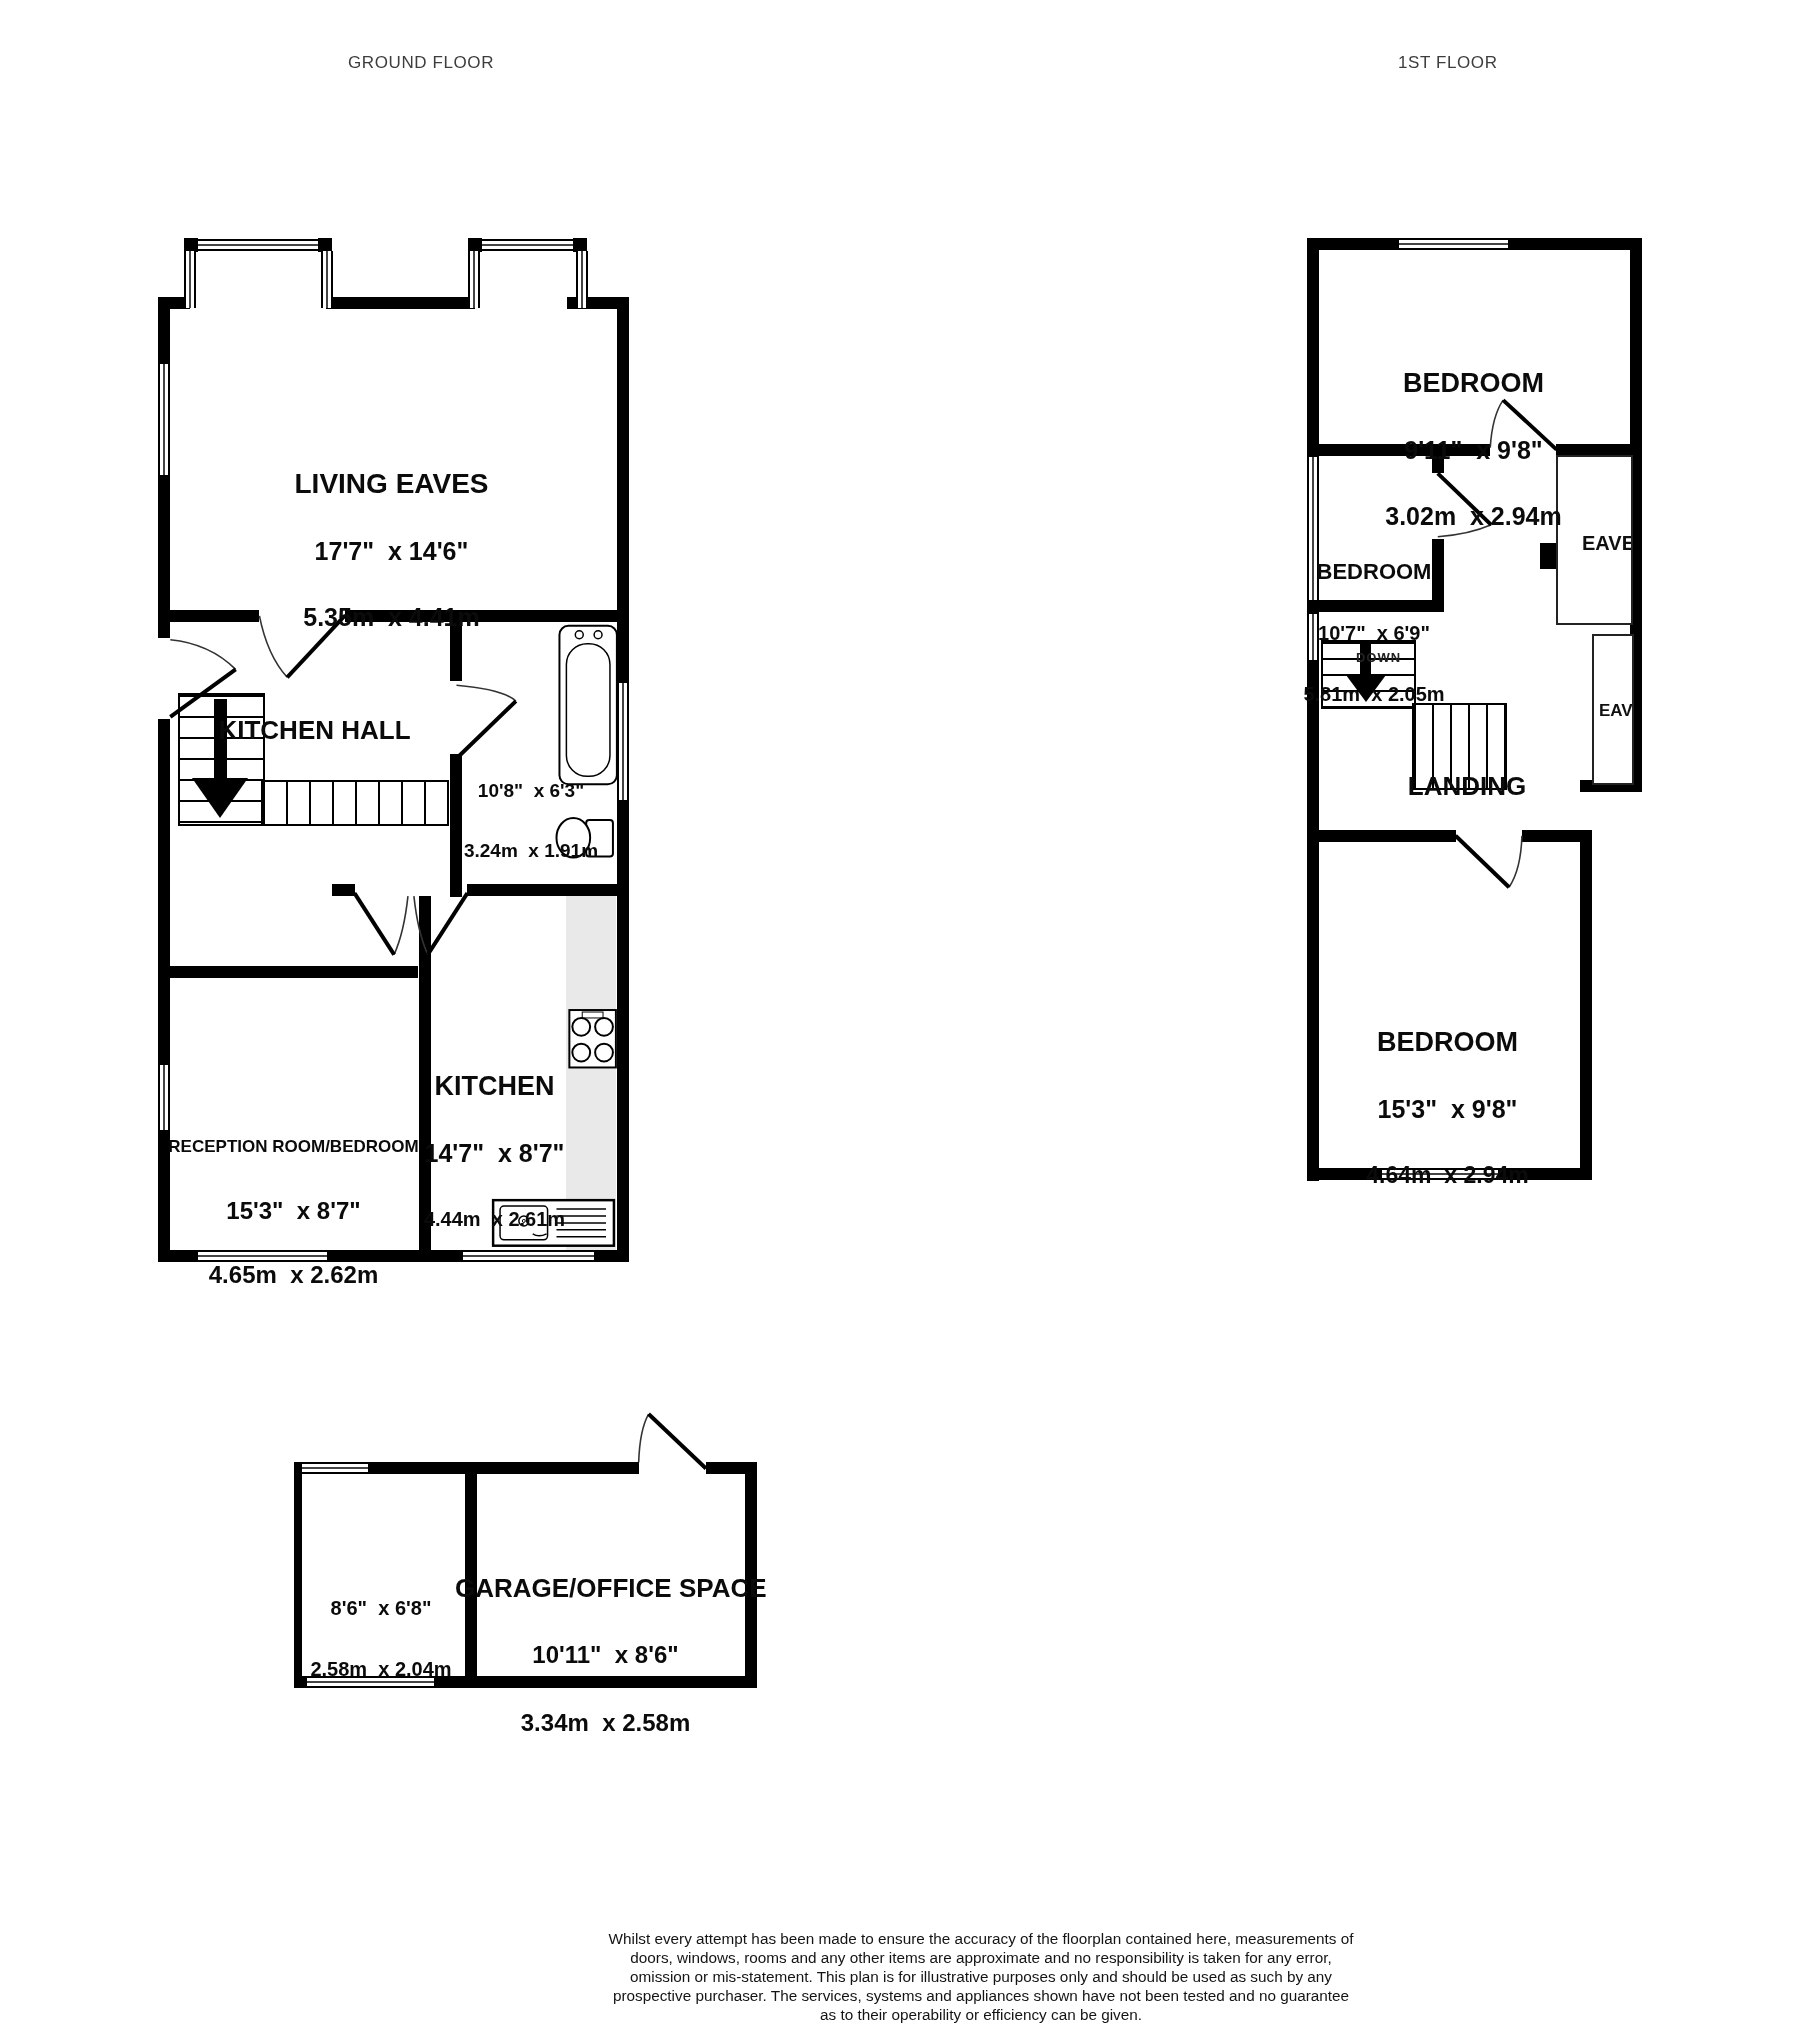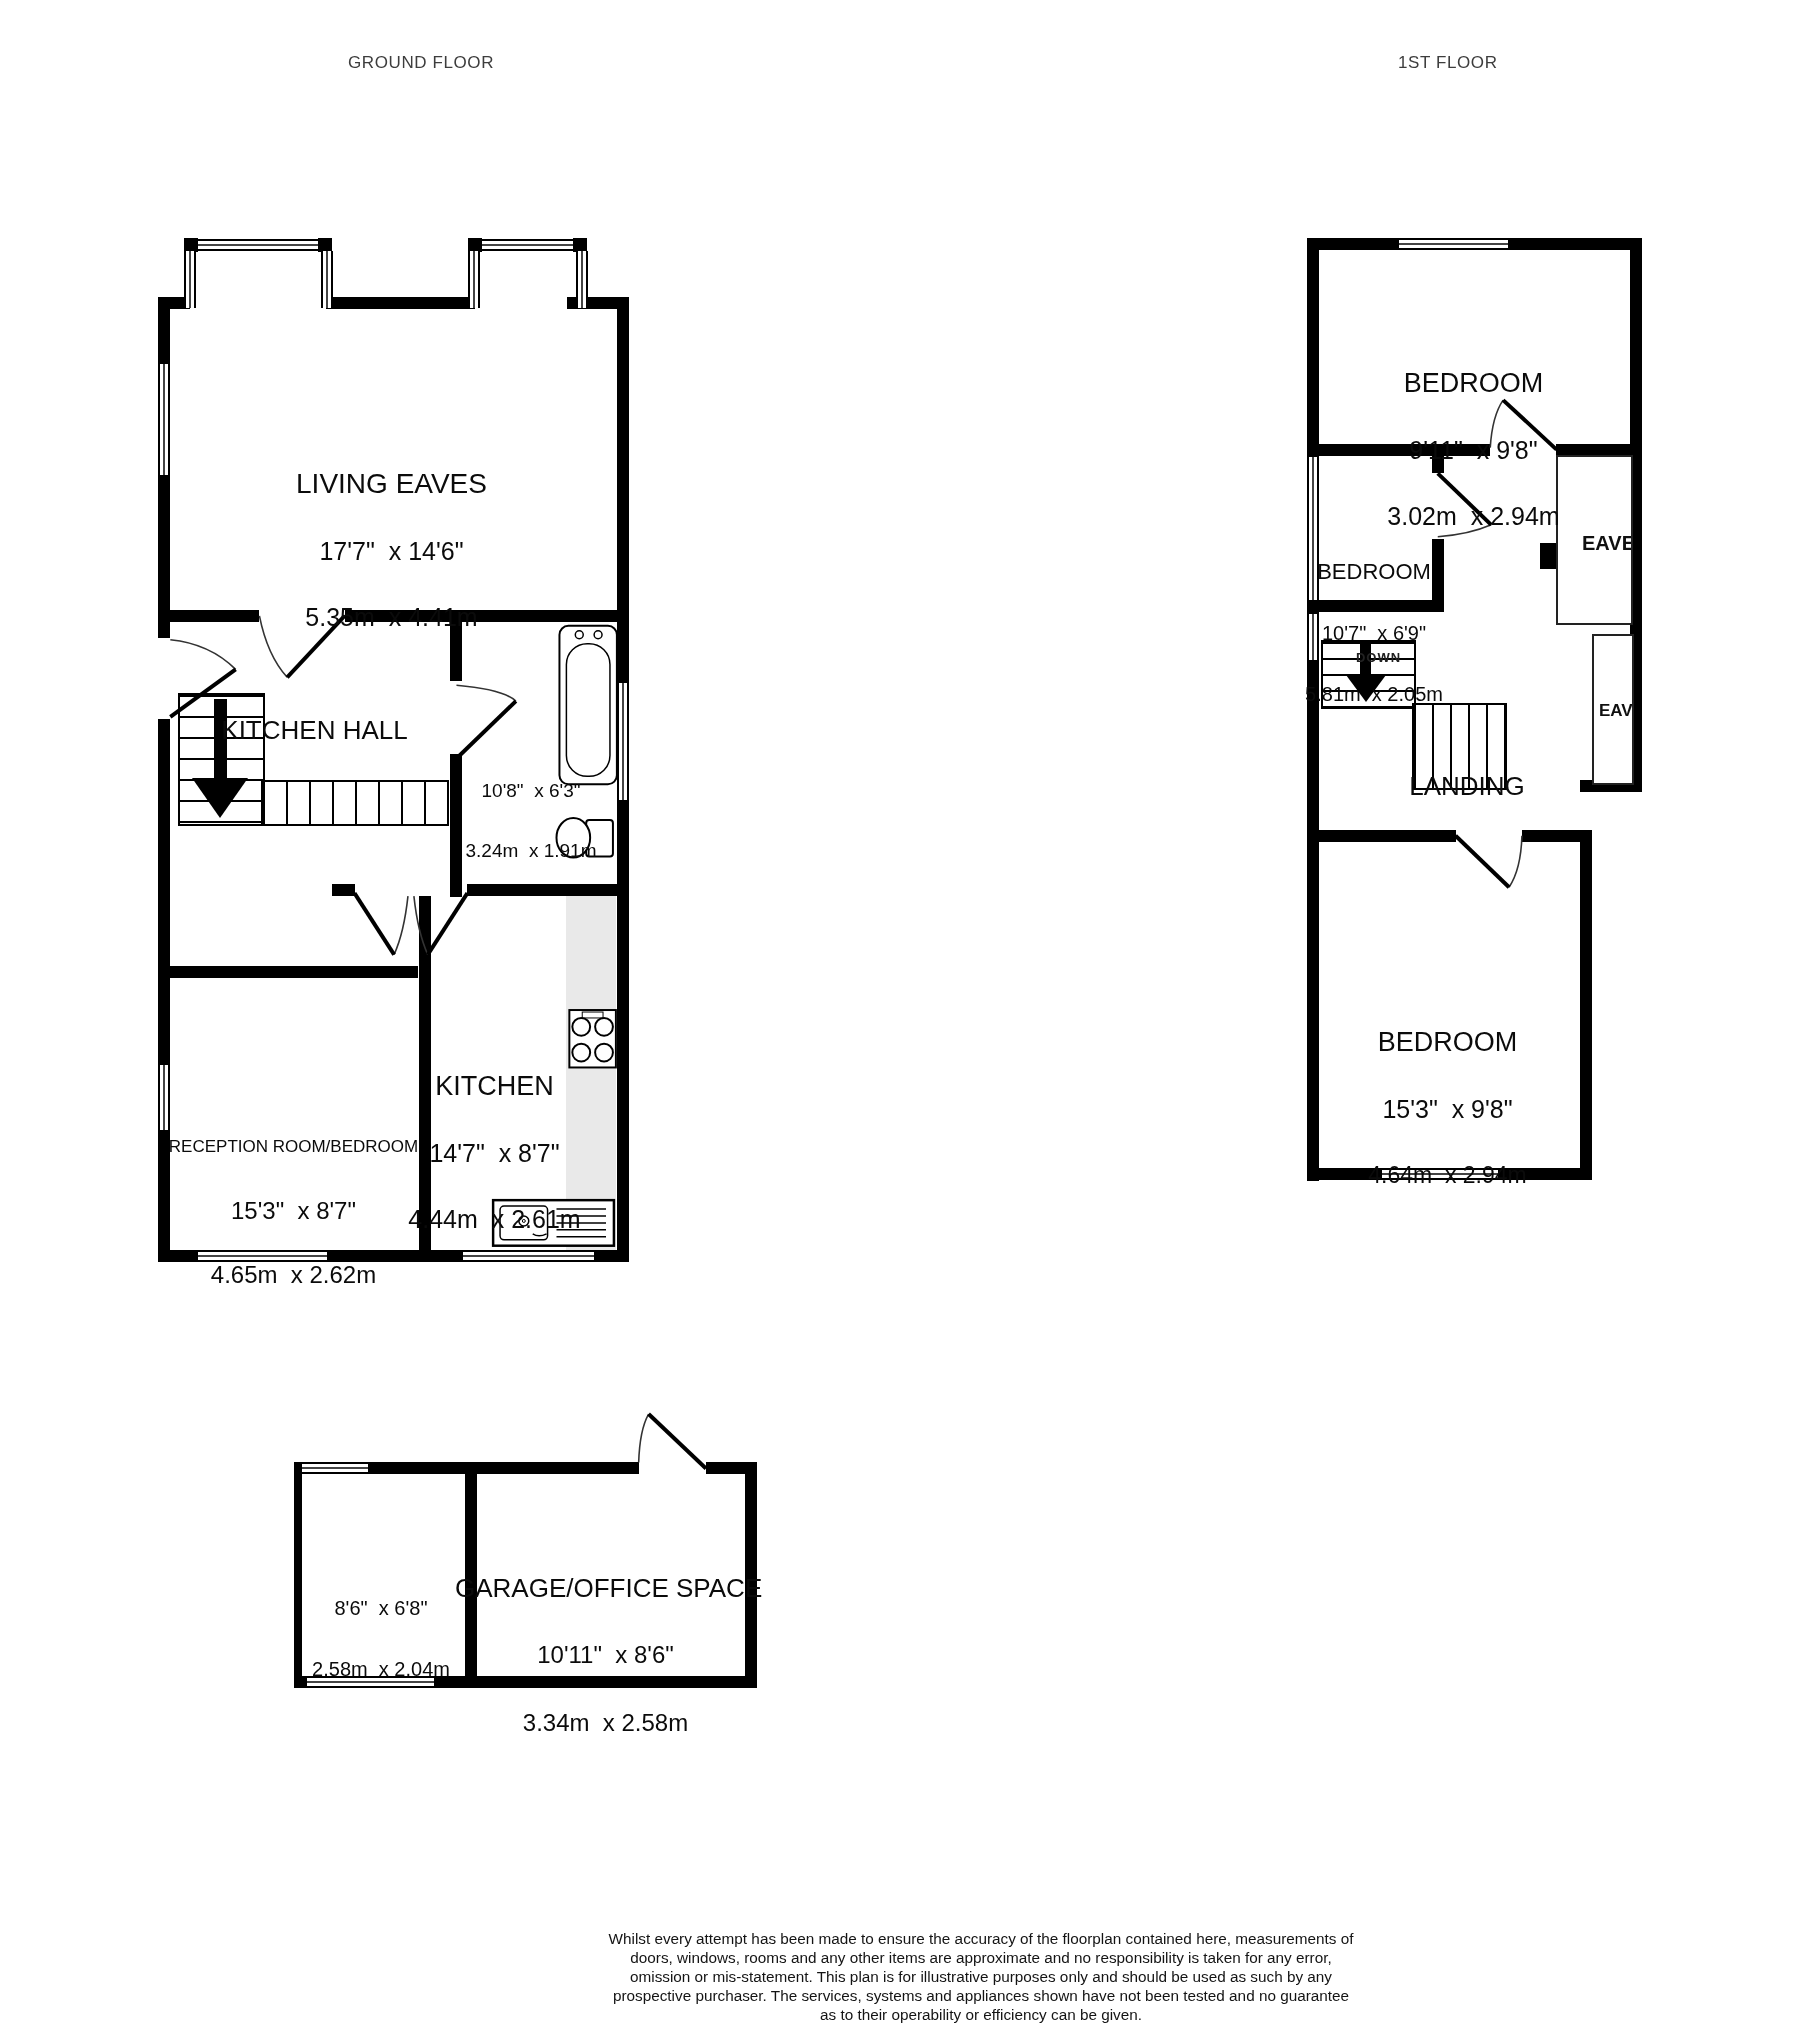--- a/index.html
+++ b/index.html
@@ -12,21 +12,21 @@
   .win-v{position:absolute;width:12px;display:block;
      background:linear-gradient(to right,#000 0 2px,#fff 2px 5px,#444 5px 7px,#fff 7px 10px,#000 10px 12px);}
   .stairs{position:absolute;border:2px solid #000;background-color:#fff;}
   .st-h{background-image:repeating-linear-gradient(to bottom,#000 0 2px,transparent 2px 21px);}
   .st-v{background-image:repeating-linear-gradient(to right,#000 0 2px,transparent 2px 23px);}
   .arrow-shaft{position:absolute;background:#000;}
   .arrow-head{position:absolute;width:0;height:0;}
   .counter{position:absolute;background:#e9e9e9;}
   .eaves{position:absolute;border:2px solid #222;background:#fff;overflow:hidden;
          font-weight:bold;color:#101010;}
-  .label{position:absolute;text-align:center;font-weight:normal;color:#0b0b0b;white-space:pre;}
+  .label{position:absolute;text-align:center;font-weight:bold;color:#0b0b0b;white-space:pre;}
   .label div{white-space:pre;}
   .floor-title{position:absolute;font-size:17px;color:#3d3d3d;letter-spacing:0.6px;font-weight:normal;}
   .fixtures{position:absolute;left:0;top:0;pointer-events:none;}
   .wm{position:absolute;left:535px;top:733px;width:802px;height:871px;mix-blend-mode:multiply;}
   .wm-text{position:absolute;left:34px;top:145px;font-family:"Liberation Serif",serif;
            font-weight:bold;font-size:194px;line-height:1;letter-spacing:-6px;white-space:nowrap;}
   .disclaimer{position:absolute;left:604px;top:1929px;width:754px;text-align:center;
               font-size:15.3px;line-height:19px;color:#141414;}
   .credit{margin-top:1px;}
 </style>
@@ -206,21 +206,21 @@
   </div>
 
   <div class="label" style="left:432px;top:743px;width:198px;">
     <div style="font-size:19px;line-height:24px;">10'8"  x 6'3"</div>
     <div style="font-size:19px;line-height:24px;">3.24m  x 1.91m</div>
   </div>
 
   <div class="label" style="left:356px;top:1034px;width:277px;">
     <div style="font-size:27px;line-height:32px;">KITCHEN</div>
     <div style="font-size:25px;line-height:30px;">14'7"  x 8'7"</div>
-    <div style="font-size:25px;line-height:30px;">4.44m  x 2.61m</div>
+    <div style="font-size:20px;line-height:30px;">4.44m  x 2.61m</div>
   </div>
 
   <div class="label" style="left:145px;top:1097px;width:297px;">
     <div style="font-size:17px;line-height:28px;">RECEPTION ROOM/BEDROOM</div>
     <div style="font-size:24px;line-height:28px;">15'3"  x 8'7"</div>
     <div style="font-size:24px;line-height:28px;">4.65m  x 2.62m</div>
   </div>
 
   <div class="label" style="left:282px;top:1560px;width:198px;">
     <div style="font-size:20px;line-height:25px;">8'6"  x 6'8"</div>

